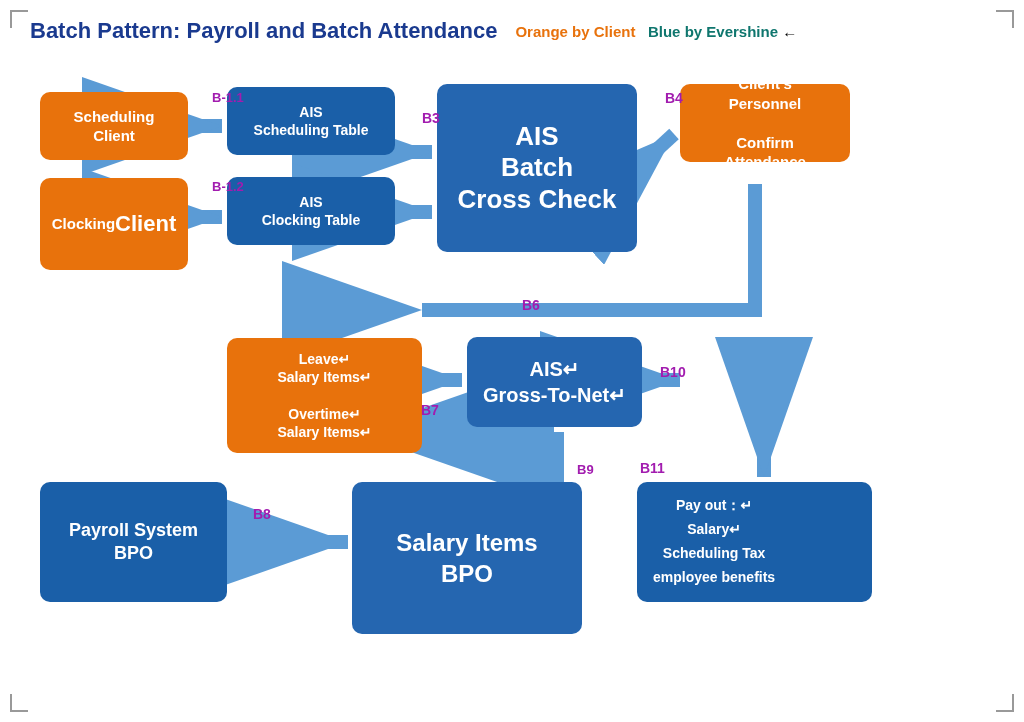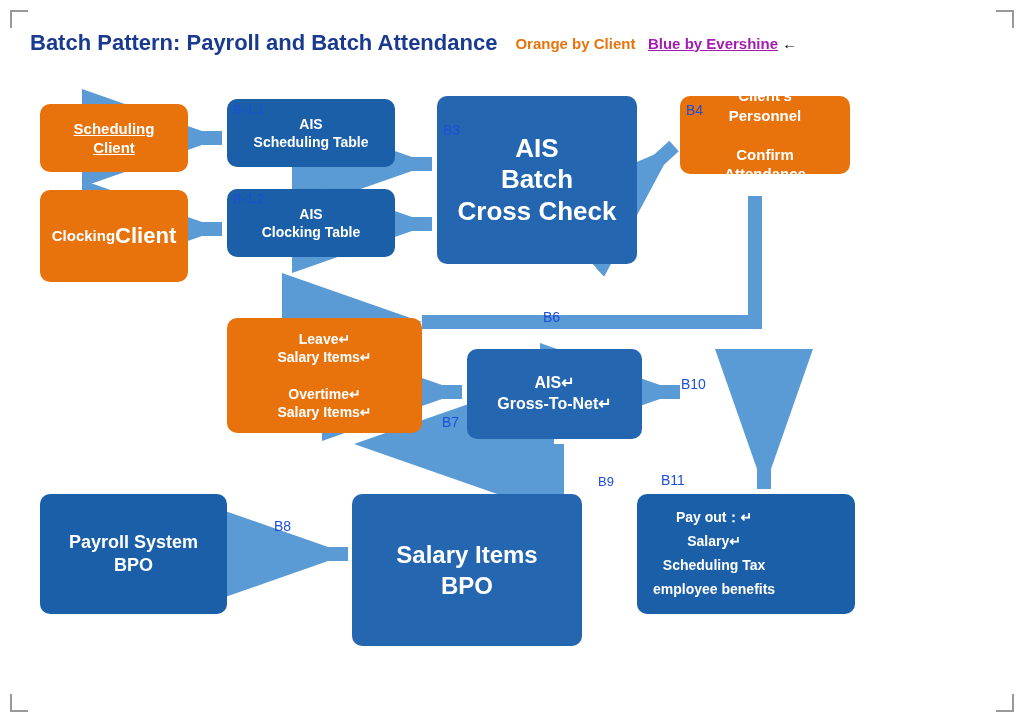--- a/index.html
+++ b/index.html
@@ -9,21 +9,21 @@
       width: 1024px;
       height: 722px;
       overflow: hidden;
       position: relative;
     }
     .page {
       width: 1024px;
       height: 722px;
       background: #fff;
       position: relative;
-      padding: 30px 22px;
+      padding: 18px 22px;
     }
     
     .corner {
       position: absolute;
       width: 18px;
       height: 18px;
       border-color: #999;
       border-style: solid;
     }
     .corner.tl { top: 10px; left: 10px; border-width: 2px 0 0 2px; }
@@ -40,21 +40,21 @@
     }
     .header-title {
       font-size: 22px;
       font-weight: bold;
       color: #1a3a8f;
     }
     .header-subtitle {
       font-size: 15px;
     }
     .orange-text { color: #e8720c; font-weight: bold; }
-    .blue-text { color: #a21caf; font-weight: bold; text-decoration: underline; }
+    .blue-text { color: #0f766e; font-weight: bold; }
 
     
     .diagram {
       position: relative;
       width: 980px;
       height: 620px;
       margin: 0 auto;
     }
 
     
@@ -69,40 +69,38 @@
       color: #fff;
       line-height: 1.3;
     }
     .box-orange { background: #e8720c; }
     .box-blue { background: #1a5fa8; }
     .box-steel { background: #2566b0; }
 
     
     .step-label {
       position: absolute;
-      color: #1d4ed8;
-      font-weight: normal;
+      color: #a21caf;
+      font-weight: bold;
       font-size: 13px;
-      margin-left: 21px;
     }
 
     
     .arrows-svg {
       position: absolute;
       top: 0; left: 0;
       width: 100%; height: 100%;
       pointer-events: none;
     }
 
     
     #scheduling-client {
       left: 18px; top: 30px;
       width: 148px; height: 68px;
       font-size: 15px;
-      text-decoration: underline;
     }
     #clocking-client {
       left: 18px; top: 116px;
       width: 148px; height: 92px;
       font-size: 15px;
     }
     #ais-scheduling-table {
       left: 205px; top: 25px;
       width: 168px; height: 68px;
       font-size: 14px;
@@ -117,29 +115,29 @@
       width: 200px; height: 168px;
       font-size: 26px;
       line-height: 1.2;
     }
     #clients-personnel {
       left: 658px; top: 22px;
       width: 170px; height: 78px;
       font-size: 15px;
     }
     #leave-salary {
-      left: 205px; top: 244px;
+      left: 205px; top: 276px;
       width: 195px; height: 115px;
       font-size: 14px;
       flex-direction: column;
     }
     #ais-gross-to-net {
       left: 445px; top: 275px;
       width: 175px; height: 90px;
-      font-size: 16px;
+      font-size: 20px;
       flex-direction: column;
     }
     #client-confirm {
       left: 665px; top: 260px;
       width: 155px; height: 110px;
       font-size: 19px;
       flex-direction: column;
     }
     #payroll-system-bpo {
       left: 18px; top: 420px;
@@ -148,21 +146,21 @@
       flex-direction: column;
     }
     #salary-items-bpo {
       left: 330px; top: 420px;
       width: 230px; height: 152px;
       font-size: 24px;
       flex-direction: column;
     }
     #pay-out {
       left: 615px; top: 420px;
-      width: 218px; height: 120px;
+      width: 235px; height: 120px;
       font-size: 14px;
       flex-direction: column;
       align-items: flex-start;
       padding: 12px 16px;
       line-height: 1.7;
     }
 
     
     #label-b11 { left: 618px; top: 398px; font-size: 14px; }
     #label-b1-1 { left: 190px; top: 28px; }

